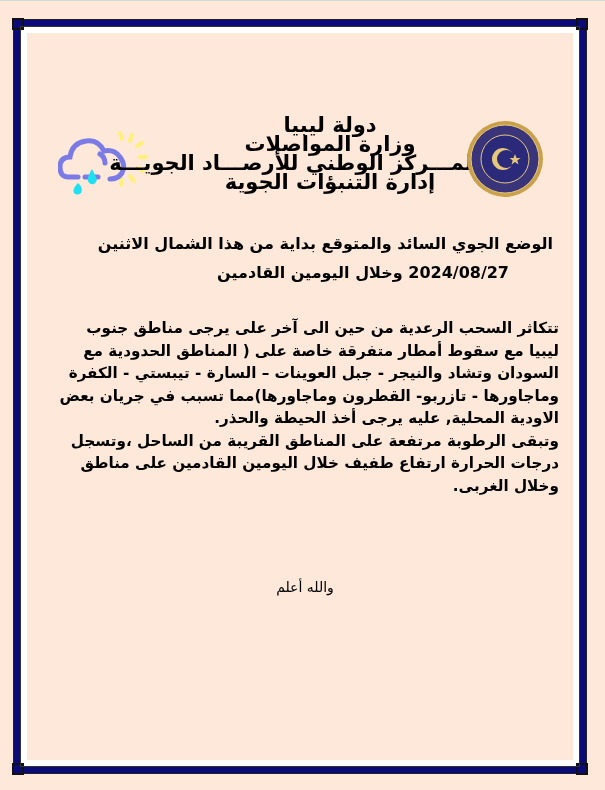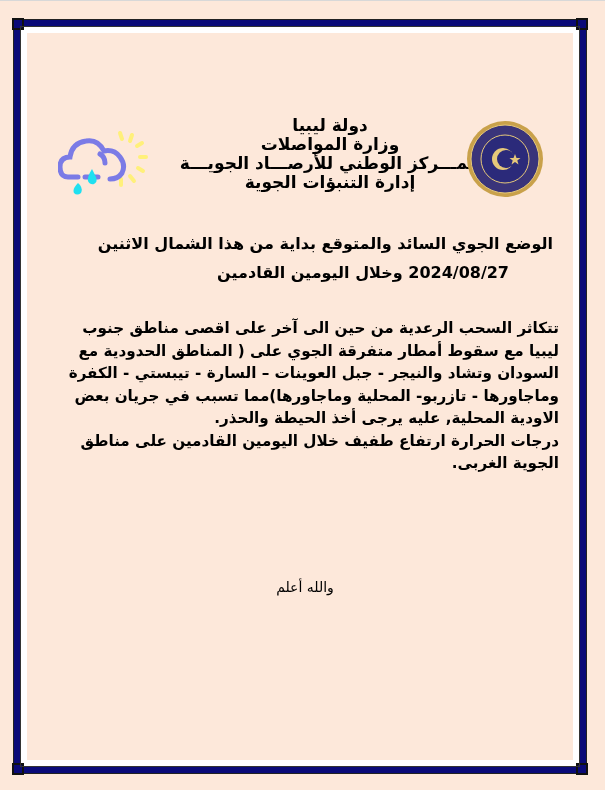--- a/index.html
+++ b/index.html
@@ -29,21 +29,21 @@
   .c-bl { left:-8px; bottom:-8px; } .c-br { right:-8px; bottom:-8px; }
 
   .logo {
     position:absolute; left:465px; top:118px; width:80px; height:80px;
   }
   .weather-icon {
     position:absolute; left:58px; top:126px; width:92px; height:68px;
   }
   .header {
     position:absolute; left:180px; width:300px; top:115px; direction:rtl; text-align:center;
-    font-family:"DejaVu Sans", sans-serif; font-weight:bold; font-size:17px; line-height:19px;
+    font-family:"DejaVu Sans", sans-serif; font-weight:bold; font-size:21px; line-height:19px;
   }
   .header div { white-space:nowrap; }
   .title {
     position:absolute; right:52px; width:520px; top:228px; direction:rtl; text-align:right;
     font-family:"DejaVu Sans", sans-serif; font-weight:bold; font-size:16px; line-height:29px;
   }
   .title .l2 { padding-right:44px; }
   .body-text {
     position:absolute; right:46px; width:530px; top:316px; direction:rtl; text-align:right;
     font-family:"DejaVu Sans", sans-serif; font-weight:bold; font-size:15.2px; line-height:22.5px;
@@ -101,22 +101,23 @@
     <polygon points="50,35 51.5,39 55.5,39 52.3,41.5 53.5,45.5 50,43 46.5,45.5 47.7,41.5 44.5,39 48.5,39" fill="#e6c87a"></polygon>
   </svg>
 </div>
 
 <div class="title">
   <div>الوضع الجوي السائد والمتوقع بداية من هذا الشمال الاثنين</div>
   <div class="l2">2024/08/27 وخلال اليومين القادمين</div>
 </div>
 
 <div class="body-text">
-  <div class="line">تتكاثر السحب الرعدية من حين الى آخر على اقصى مناطق جنوب</div>
-  <div class="line">ليبيا مع سقوط أمطار متفرقة الجوي على ( المناطق الحدودية مع</div>
+  <div class="line">تتكاثر السحب الرعدية من حين الى آخر على يرجى مناطق جنوب</div>
+  <div class="line">ليبيا مع سقوط أمطار متفرقة خاصة على ( المناطق الحدودية مع</div>
   <div class="line">السودان وتشاد والنيجر - جبل العوينات – السارة - تيبستي - الكفرة</div>
-  <div class="line">وماجاورها - تازربو- المحلية وماجاورها)مما تسبب في جريان بعض</div>
+  <div class="line">وماجاورها - تازربو- القطرون وماجاورها)مما تسبب في جريان بعض</div>
   <div class="line">الاودية المحلية, عليه يرجى أخذ الحيطة والحذر.</div>
+  <div class="line">وتبقى الرطوبة مرتفعة على المناطق القريبة من الساحل ،وتسجل</div>
   <div class="line">درجات الحرارة ارتفاع طفيف خلال اليومين القادمين على مناطق</div>
-  <div class="line">الجوية الغربى.</div>
+  <div class="line">وخلال الغربى.</div>
 </div>
 
 <div class="closing">والله أعلم</div>
 
 </body></html>

